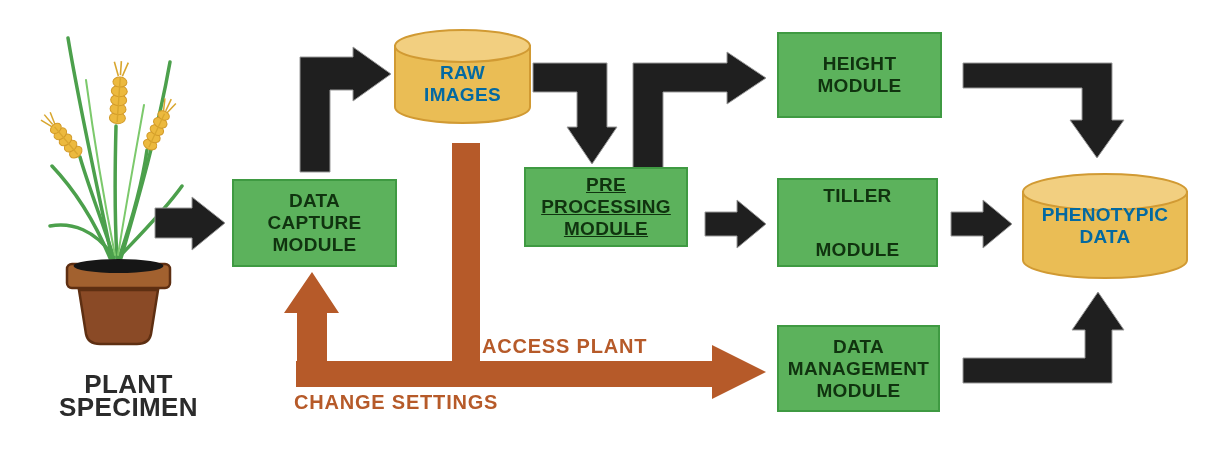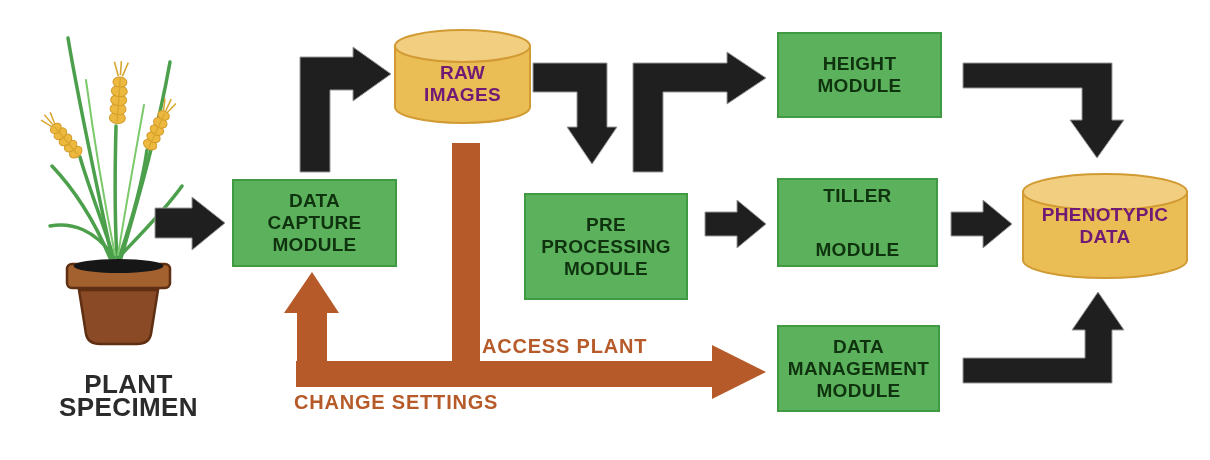--- a/index.html
+++ b/index.html
@@ -20,21 +20,21 @@
     font-family:"Liberation Sans","DejaVu Sans",sans-serif;
   }
   .art{position:absolute;left:0;top:0;}
   .module{
     position:absolute;display:flex;flex-direction:column;justify-content:center;
     background:var(--module-green);border:2px solid var(--module-border);
     box-sizing:border-box;text-align:center;color:var(--module-text);
     font-weight:bold;font-size:19px;line-height:22px;letter-spacing:.3px;
   }
   .cyl-label{
-    position:absolute;text-align:center;color:#701a75;font-weight:bold;
+    position:absolute;text-align:center;color:#0369a1;font-weight:bold;
     font-size:19px;line-height:22px;letter-spacing:.3px;
   }
   .flow-label{
     position:absolute;color:var(--arrow-orange);font-weight:bold;
     font-size:20px;letter-spacing:.8px;white-space:nowrap;
   }
   .caption{
     position:absolute;text-align:center;color:var(--caption-text);
     font-weight:bold;font-size:26px;line-height:23px;letter-spacing:.4px;
   }
@@ -145,21 +145,21 @@
       <ellipse cx="1105" cy="192" rx="82" ry="18" style="fill:var(--datastore-top);stroke:var(--datastore-border)" stroke-width="2"></ellipse>
     </g>
   </svg>
 
   <div class="module" style="left:232px;top:179px;width:165px;height:88px;">
     <span class="line">DATA</span>
     <span class="line">CAPTURE</span>
     <span class="line">MODULE</span>
   </div>
 
-  <div class="module" style="left:524px;top:193px;width:164px;height:107px;">
+  <div class="module" style="left:524px;top:167px;width:164px;height:80px;text-decoration:underline;">
     <span class="line">PRE</span>
     <span class="line">PROCESSING</span>
     <span class="line">MODULE</span>
   </div>
 
   <div class="module" style="left:777px;top:32px;width:165px;height:86px;">
     <span class="line">HEIGHT</span>
     <span class="line">MODULE</span>
   </div>
 

